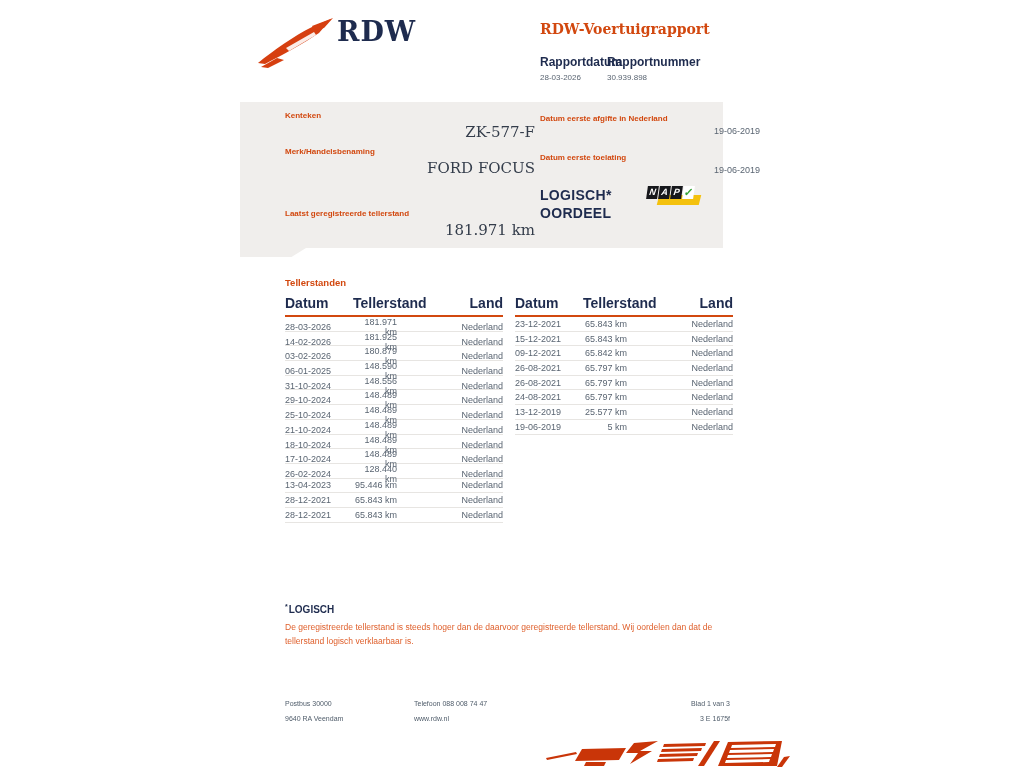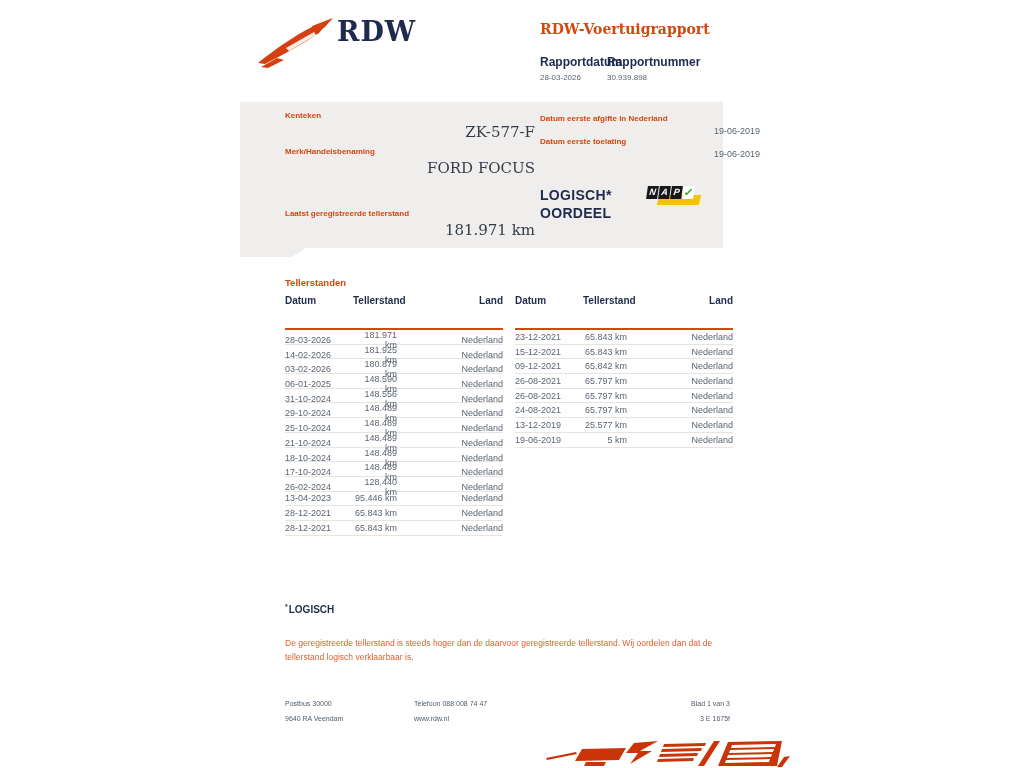--- a/index.html
+++ b/index.html
@@ -29,51 +29,51 @@
   .card::after{content:"";position:absolute;left:0;top:146px;width:66px;height:9px;
                background:var(--card-bg);
                clip-path:polygon(0 0,100% 0,78% 100%,0 100%);}
   .field .f-label{font-size:8px;font-weight:bold;color:var(--accent);margin-bottom:3px;}
   .field .f-value{font-family:"DejaVu Serif", serif;font-size:15px;color:var(--text-dark);text-align:right;}
   .card-left{position:absolute;left:45px;top:0;}
   .card-left .field{position:absolute;width:250px;}
   .cl-0{top:9px;} .cl-1{top:45px;} .cl-2{top:107px;}
   .card-right{position:absolute;left:300px;top:0;}
   .card-right .field{position:absolute;width:220px;}
-  .cr-0{top:12px;} .cr-1{top:35px;}
+  .cr-0{top:12px;} .cr-1{top:51px;}
   .card-right .field .f-value{font-family:"Liberation Sans", sans-serif;font-size:9px;color:var(--text-gray);}
   .verdict{position:absolute;left:300px;top:84px;font-weight:bold;font-size:14px;
            line-height:18px;color:var(--navy);letter-spacing:.3px;}
 
   
   .nap{position:absolute;left:407px;top:83px;width:56px;height:26px;}
   .nap .bar{position:absolute;left:11px;top:10px;width:42px;height:10px;background:var(--nap-yellow);
             transform:skewX(-14deg);}
   .nap .sq{position:absolute;top:1px;width:11px;height:13px;background:var(--nap-dark);
            color:#fff;font-weight:bold;font-style:italic;font-size:9px;line-height:13px;
            text-align:center;transform:skewX(-8deg);}
   .nap .sq.n{left:0;} .nap .sq.a{left:12px;} .nap .sq.p{left:24px;}
   .nap .sq.chk{left:36px;background:#ffffff;color:var(--nap-green);font-size:11px;font-style:normal;}
 
   
   .tables{position:absolute;left:285px;top:277px;width:448px;}
   .section-title{font-size:9.5px;font-weight:bold;color:var(--accent);margin-bottom:7px;}
   .tables-row{display:flex;gap:12px;}
   .odo-table{width:218px;}
-  .t-head{display:grid;grid-template-columns:68px 44px 1fr;font-size:10px;font-weight:bold;
-          color:var(--navy);padding-bottom:22px;border-bottom:2px solid var(--accent);}
+  .t-head{display:grid;grid-template-columns:68px 44px 1fr;font-size:14px;font-weight:bold;
+          color:var(--navy);padding-bottom:4px;border-bottom:2px solid var(--accent);}
   .t-row{display:grid;grid-template-columns:68px 44px 1fr;height:14.7px;align-items:center;
          font-size:9px;color:var(--text-gray);border-bottom:1px solid var(--divider);}
   .c-right{text-align:right;}
 
   
   .footnote{position:absolute;left:285px;top:603px;width:445px;}
   .fn-title{font-size:10px;font-weight:bold;color:var(--navy);}
   .fn-title .ast{font-size:7px;vertical-align:4px;margin-right:1px;}
-  .fn-text{font-size:8.5px;line-height:14px;color:var(--accent-soft);margin-top:21px;}
+  .fn-text{font-size:8.5px;line-height:14px;color:var(--accent-soft);margin-top:5px;}
 
   
   .footer-block{position:absolute;top:700px;font-size:7px;color:var(--footer-gray);}
   .footer-block p{margin:0 0 8px 0;}
   .fb-address{left:285px;} .fb-contact{left:414px;}
   .fb-page{left:630px;width:100px;text-align:right;}
   .footer-graphic{position:absolute;left:546px;top:739px;width:244px;height:29px;}
 </style>
 </head>
 <body>

